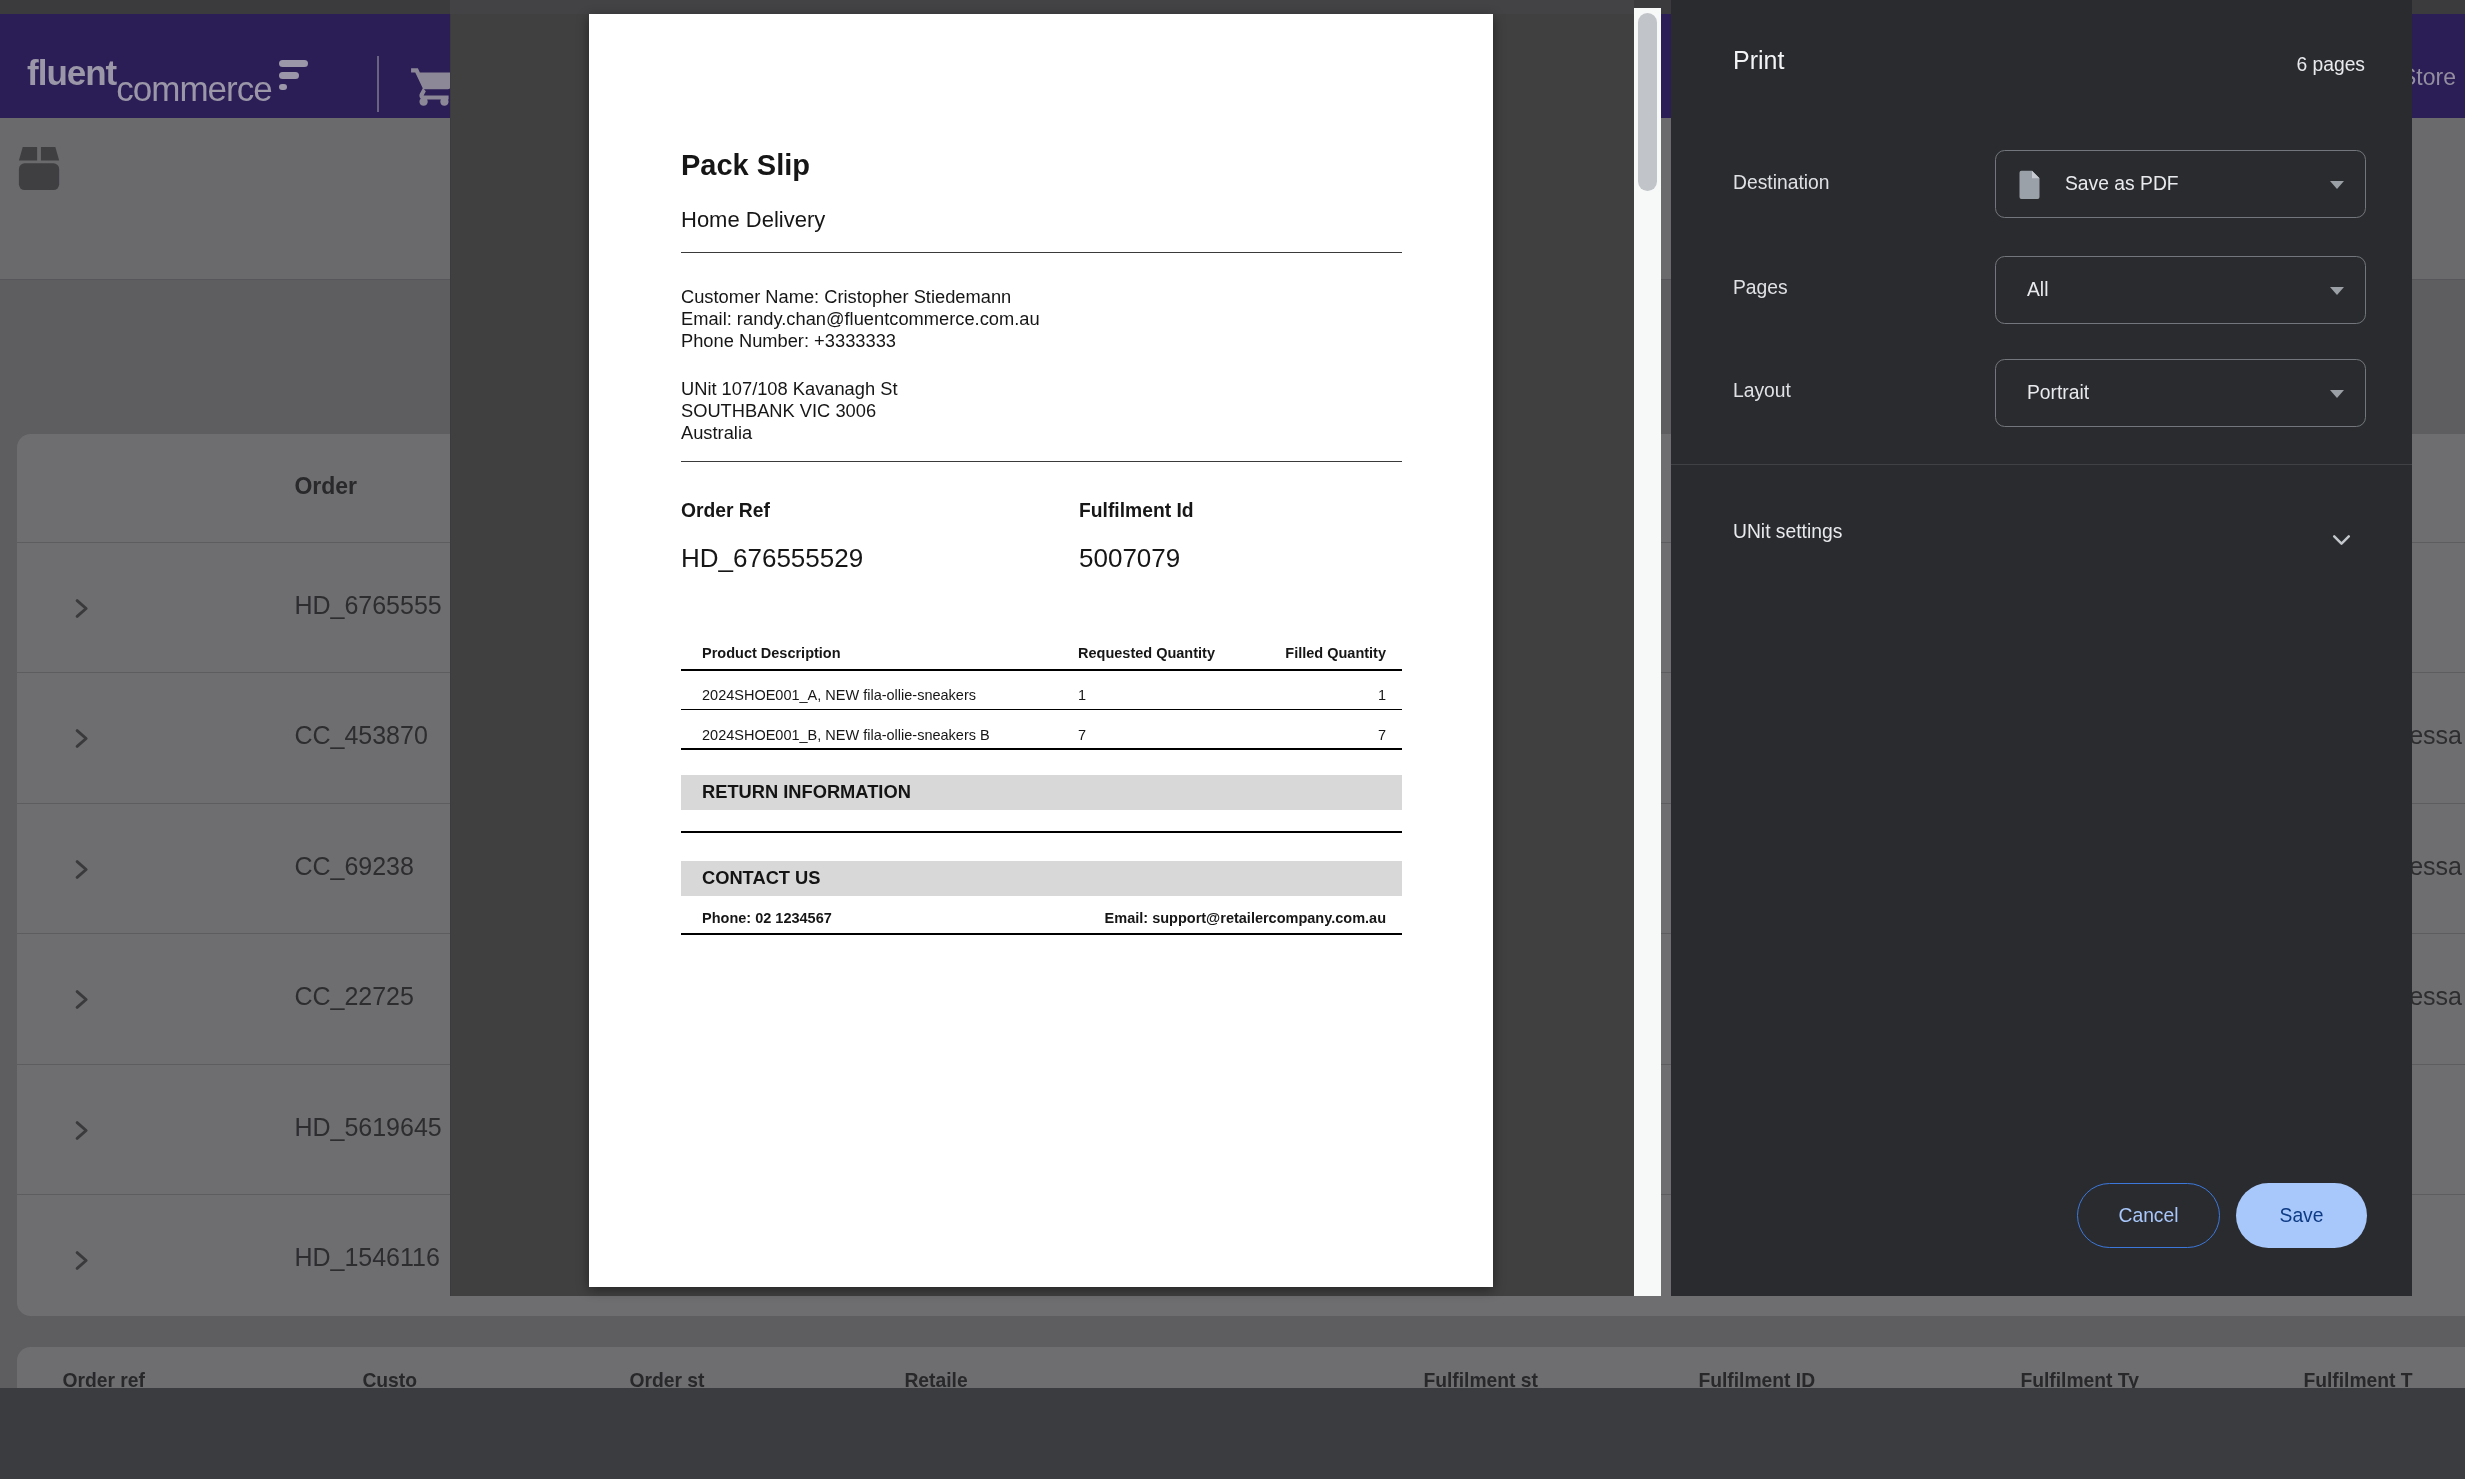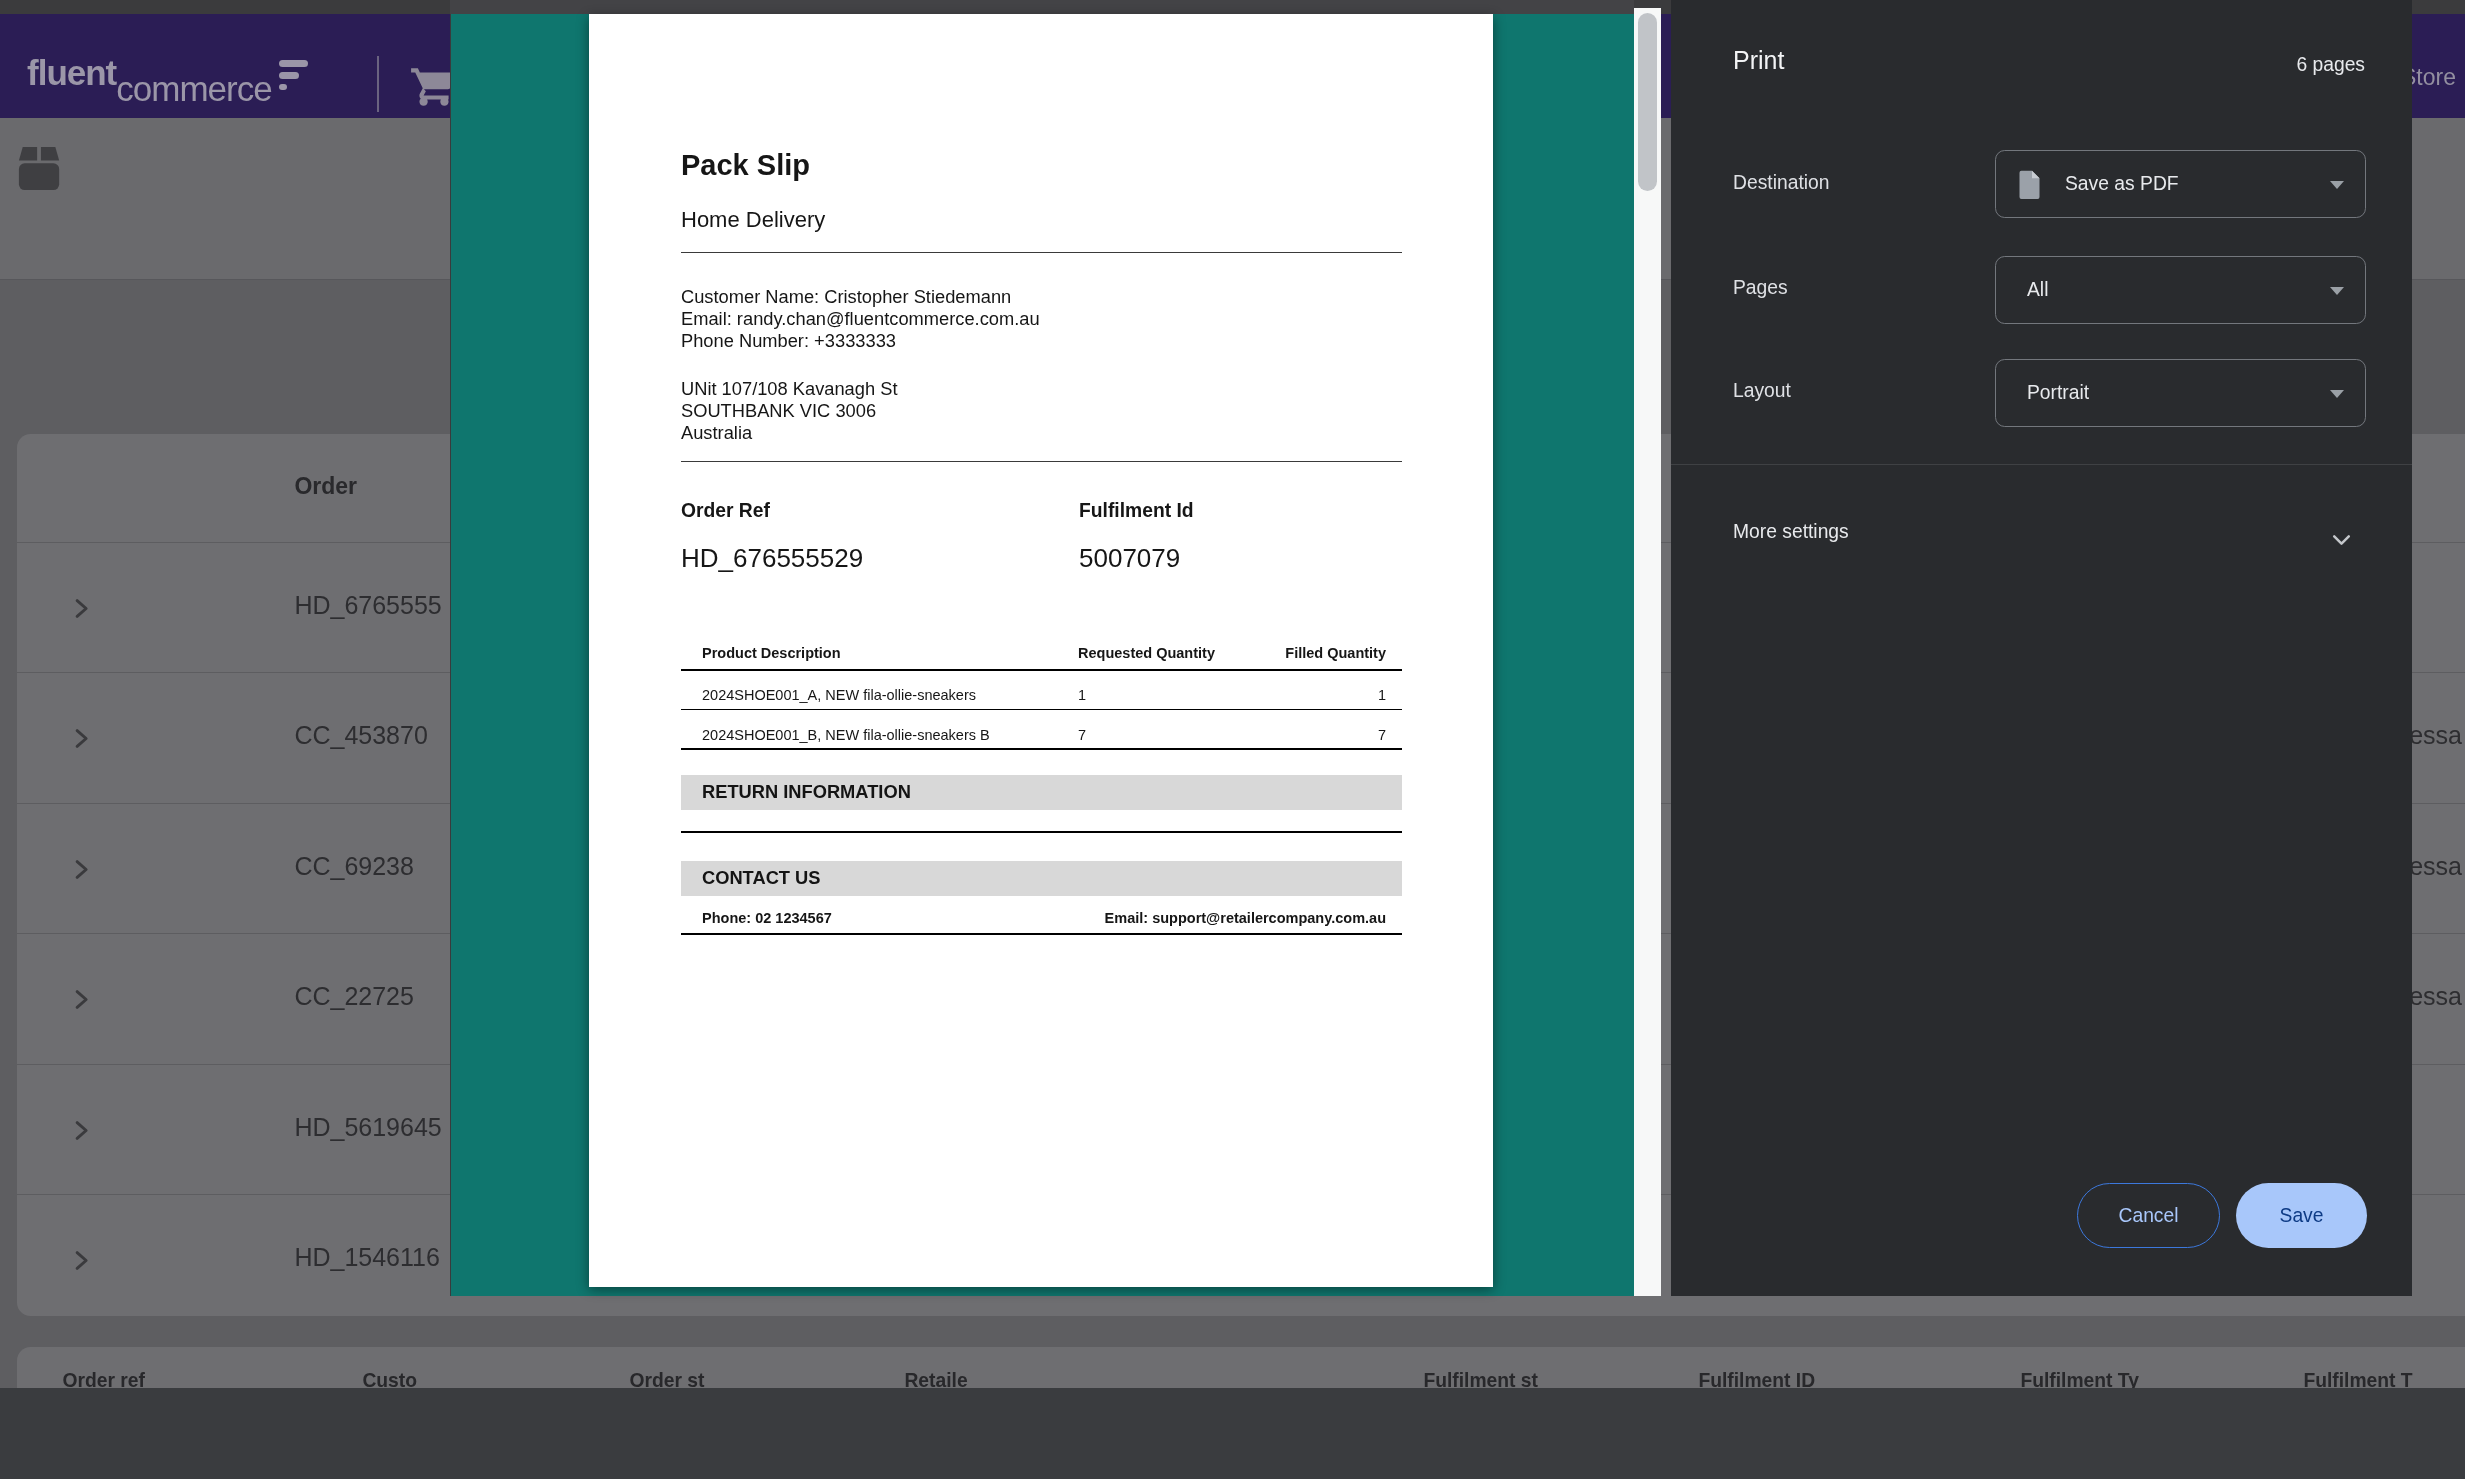--- a/index.html
+++ b/index.html
@@ -30,21 +30,21 @@
   .order-id { position:absolute; left:277px; top:48px; font-size:25px; color:#2d2d30; white-space:nowrap; }
   .trailing-text { position:absolute; left:2371px; top:48px; font-size:25px; color:#2d2d30; white-space:nowrap; }
 
   .lower-card { left:17.4px; top:1347px; width:2472px; height:138px; background:#6e6e71; border-radius:13.5px 13.5px 0 0; }
   .lower-header { position:absolute; top:23px; font-size:19.3px; font-weight:700; color:#28282b; white-space:nowrap; }
   .footer-bar { left:0; top:1388px; width:2466px; height:91px; background:#3a3c3f; }
 
   
   #preview-layer { position:absolute; left:450px; top:0; width:1213px; height:1296px; z-index:5; }
   .preview-top-strip { left:0; top:0; width:1184px; height:13.5px; background:#434346; }
-  .preview-bg { left:0; top:13.5px; width:1184px; height:1282px; background:#0f766e; border-left:1.9px solid #3a3b3d; }
+  .preview-bg { left:0; top:13.5px; width:1184px; height:1282px; background:#404040; border-left:1.9px solid #3a3b3d; }
   .scroll-track { left:1184px; top:7.7px; width:27px; height:1288px; background:#f7f8f8; }
   .scroll-thumb { left:3.9px; top:5.8px; width:19.3px; height:178px; background:#c1c4c8; border-radius:9.7px; }
 
   .doc-page { left:138px; top:0; width:904px; height:1273px; background:#ffffff; box-shadow:0 2.9px 11.6px rgba(0,0,0,0.45); color:#161616; }
   .doc-title { left:92px; top:135px; font-size:29px; font-weight:700; }
   .doc-subtitle { left:92px; top:193px; font-size:22px; }
   .doc-hr { left:92px; width:721px; height:1.9px; background:#3a3a3a; }
   .doc-lines { left:92px; font-size:18.3px; line-height:22px; }
   .doc-col-label { font-size:19.3px; font-weight:700; }
   .doc-col-value { font-size:26px; }
@@ -257,21 +257,21 @@
     </div>
 
     <span class="abs field-label" style="top:380px;">Layout</span>
     <div class="abs select-box" style="top:359px;">
       <span class="select-value" style="margin-left:31px;">Portrait</span>
       <span class="select-caret"></span>
     </div>
 
     <div class="abs panel-divider"></div>
 
-    <span class="abs more-settings-label">More settings</span>
+    <span class="abs more-settings-label">UNit settings</span>
     <span class="abs" style="left:658px; top:527px;">
       <svg width="25" height="25" viewBox="0 0 24 24">
           <path fill="none" stroke="#c4c7cb" stroke-width="2.4" stroke-linecap="round" stroke-linejoin="round" d="M5 9l7 7 7-7"></path>
         </svg>
     </span>
 
     <div class="abs btn btn-cancel">Cancel</div>
     <div class="abs btn btn-save">Save</div>
   </div>
 

